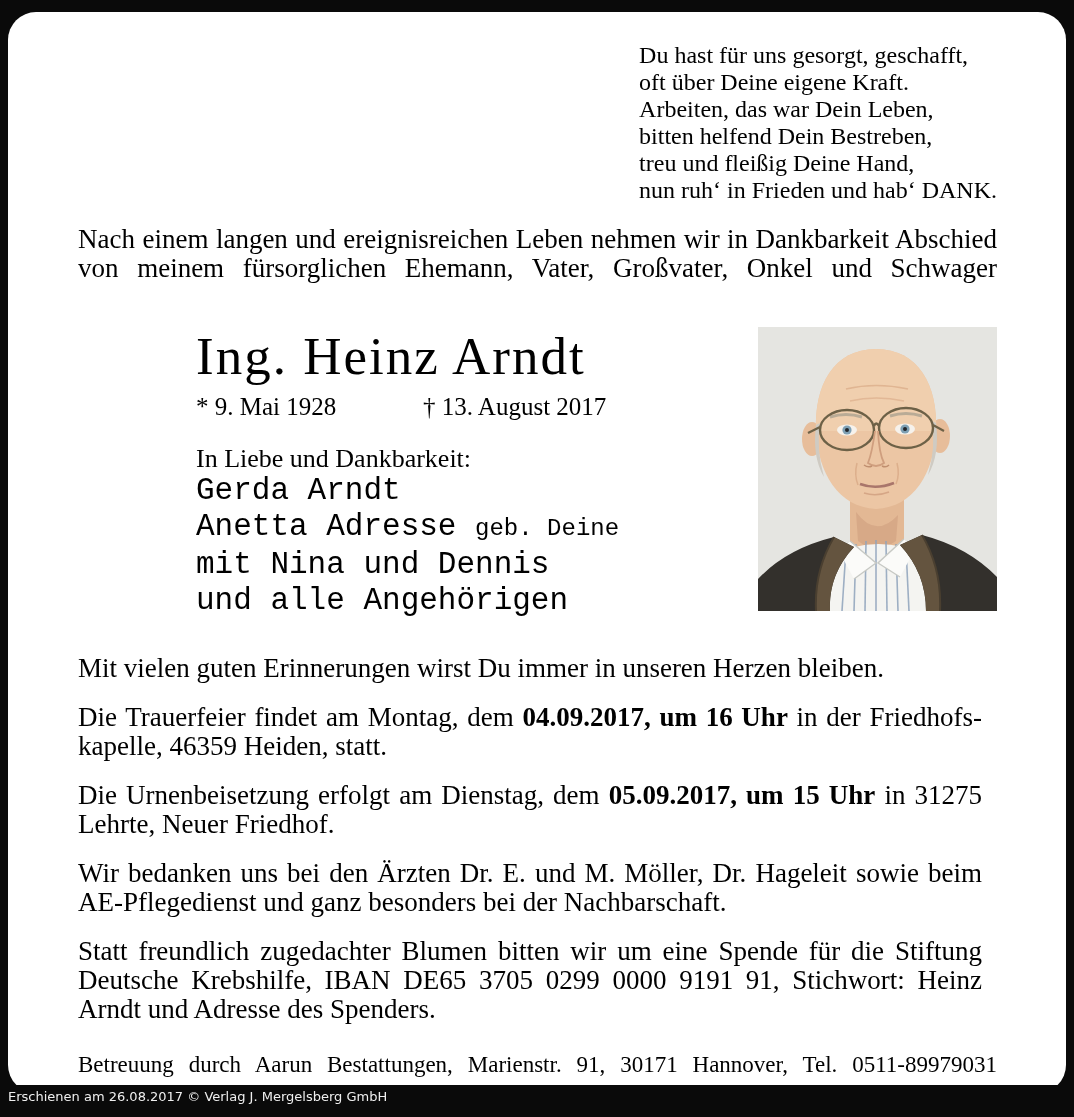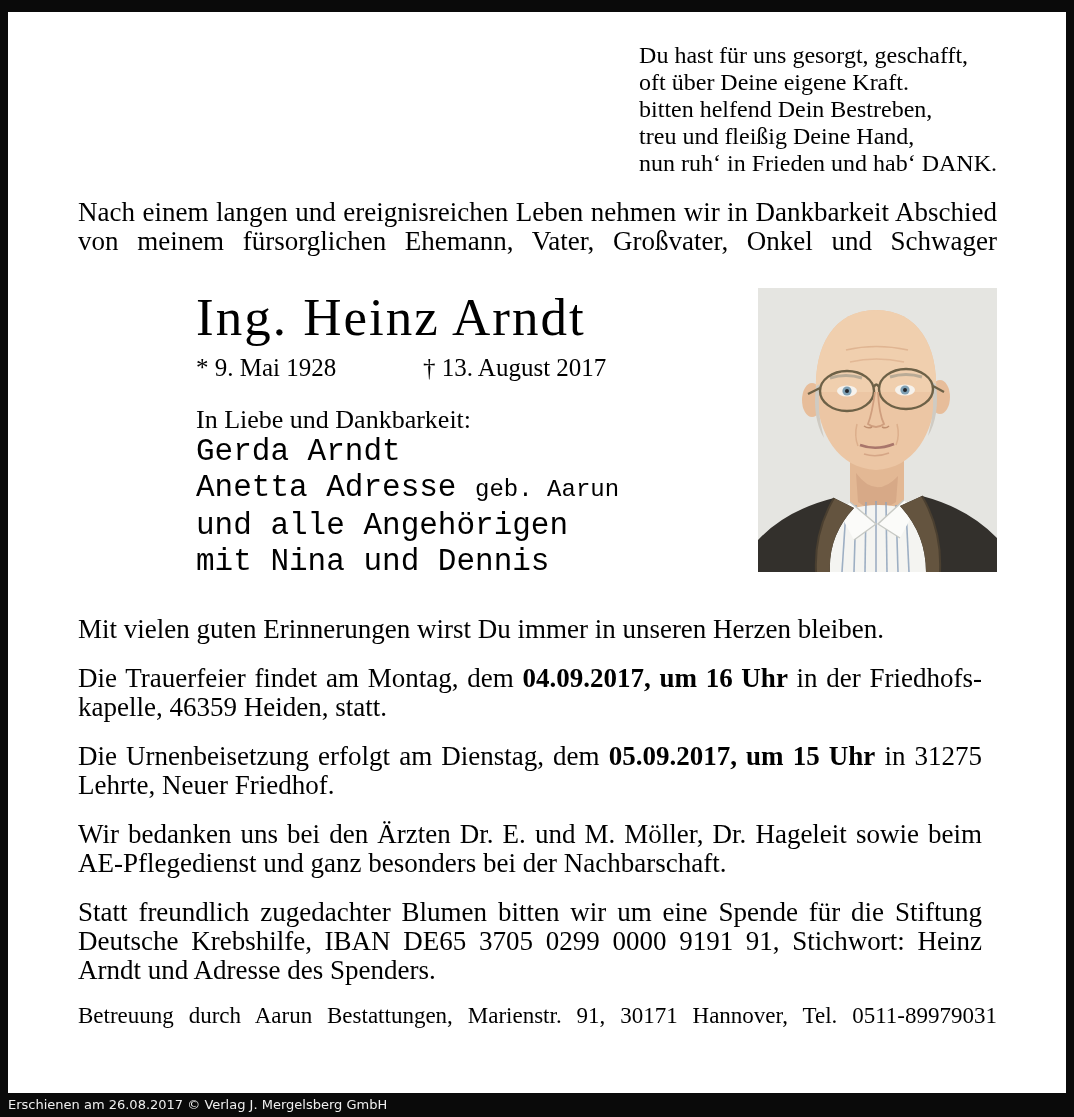--- a/index.html
+++ b/index.html
@@ -19,40 +19,41 @@
   .paper {
     position: absolute;
     left: 8px;
     top: 12px;
     width: 1058px;
     height: 1081px;
     background: #ffffff;
     box-sizing: border-box;
     padding: 30px 69px 0 70px;
     overflow: hidden;
+    border-radius: 28px;
   }
   .poem {
     width: fit-content;
     margin-left: auto;
     margin-right: 0;
     font-size: 24px;
     line-height: 27px;
     text-align: left;
     white-space: nowrap;
   }
   .intro {
     margin: 21px 0 0 0;
     font-size: 27px;
     line-height: 29px;
     text-align: justify;
     text-align-last: justify;
   }
   .announce {
     position: relative;
-    margin-top: 32px;
+    margin-top: 44px;
     min-height: 296px;
   }
   .left-col { margin-left: 118px; padding-right: 260px; }
   .deceased-name {
     margin: 0;
     font-size: 53px;
     line-height: 58px;
     font-weight: normal;
     letter-spacing: 2px;
     white-space: nowrap;
@@ -86,69 +87,70 @@
     overflow: hidden;
   }
   .body-par {
     margin: 20px 15px 0 0;
     font-size: 27px;
     line-height: 29px;
     text-align: justify;
   }
   .body-par.first { margin-top: 31px; }
   .betreuung {
-    margin: 18px 0 0 0;
+    margin: 28px 0 0 0;
     font-size: 23px;
     line-height: 26px;
     text-align: justify;
     text-align-last: justify;
   }
   .footer-bar {
     position: absolute;
     left: 0;
     right: 0;
     bottom: 0;
-    height: 24px;
+    height: 32px;
     background: #0a0a0a;
     color: #efefef;
     font-family: "DejaVu Sans", sans-serif;
     font-size: 13px;
     line-height: 24px;
     padding-left: 8px;
   }
   b { font-weight: bold; }
 </style>
 </head>
 <body>
 
 <div class="frame">
   <div class="paper">
 
     <div class="poem">
       <div class="poem-line">Du hast für uns gesorgt, geschafft,</div>
       <div class="poem-line">oft über Deine eigene Kraft.</div>
+      <div class="poem-line">Arbeiten, das war Dein Leben,</div>
       <div class="poem-line">bitten helfend Dein Bestreben,</div>
       <div class="poem-line">treu und fleißig Deine Hand,</div>
       <div class="poem-line">nun ruh‘ in Frieden und hab‘ DANK.</div>
     </div>
 
     <p class="intro">Nach einem langen und ereignisreichen Leben nehmen wir in Dankbarkeit Ab­schied von meinem fürsorglichen Ehemann, Vater, Großvater, Onkel und Schwager</p>
 
     <div class="announce">
       <div class="left-col">
         <h1 class="deceased-name">Ing. Heinz Arndt</h1>
         <div class="dates">
           <span class="birth">* 9. Mai 1928</span><span>† 13. August 2017</span>
         </div>
         <div class="mourners">
           <div class="mourners-lead">In Liebe und Dankbarkeit:</div>
           <div class="mourner-name">Gerda Arndt</div>
-          <div class="mourner-name"><span>Anetta Adresse</span> <span class="geb">geb. Aarun</span></div>
+          <div class="mourner-name"><span>Anetta Adresse</span> <span class="geb">geb. Deine</span></div>
+          <div class="mourner-name">mit Nina und Dennis</div>
           <div class="mourner-name">und alle Angehörigen</div>
-          <div class="mourner-name">mit Nina und Dennis</div>
         </div>
       </div>
 
       <div class="photo">
         <svg width="239" height="284" viewBox="0 0 239 284" xmlns="http://www.w3.org/2000/svg">
 
           <rect x="0" y="0" width="239" height="284" fill="#e9e8e4"></rect>
           <rect x="0" y="0" width="239" height="284" fill="#dddcd6" opacity="0.25"></rect>
 
           <path d="M92,160 L92,222 Q118,238 146,222 L146,158 Z" fill="#e3b894"></path>

